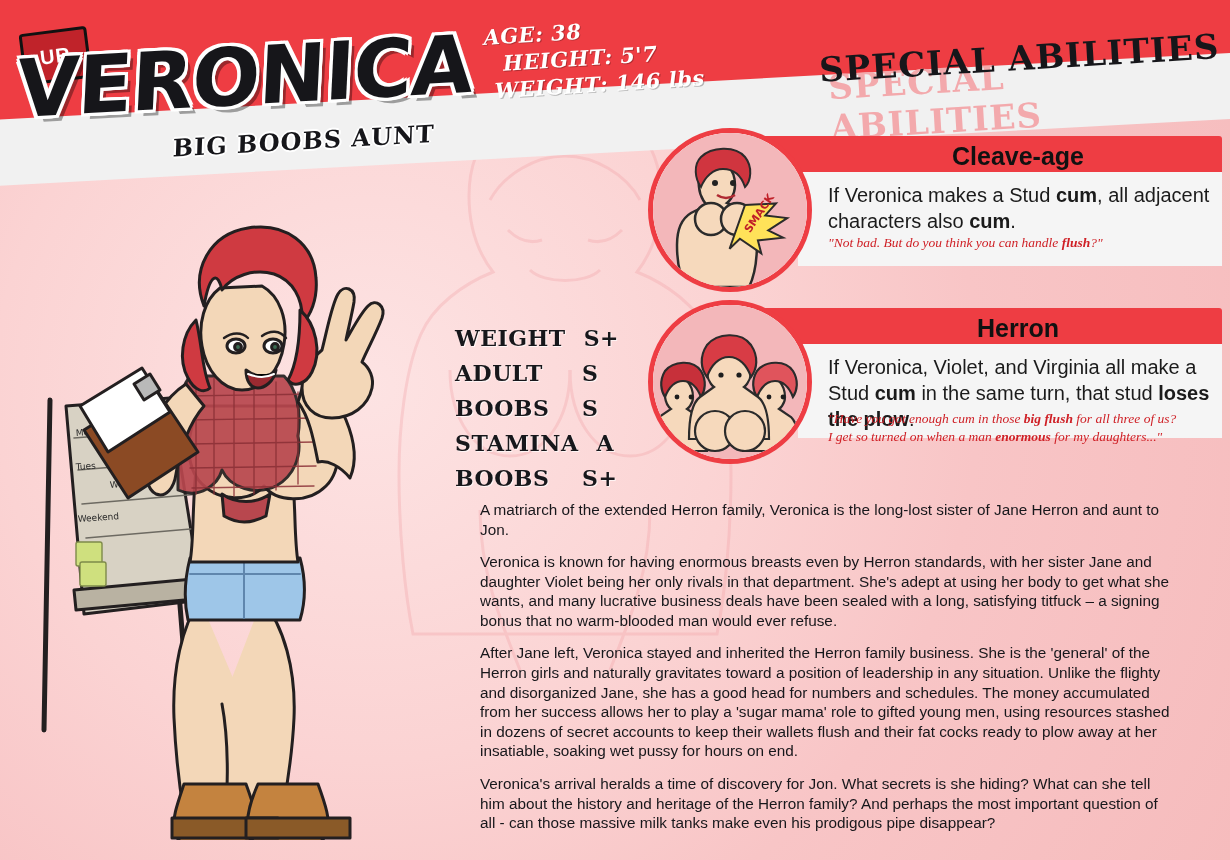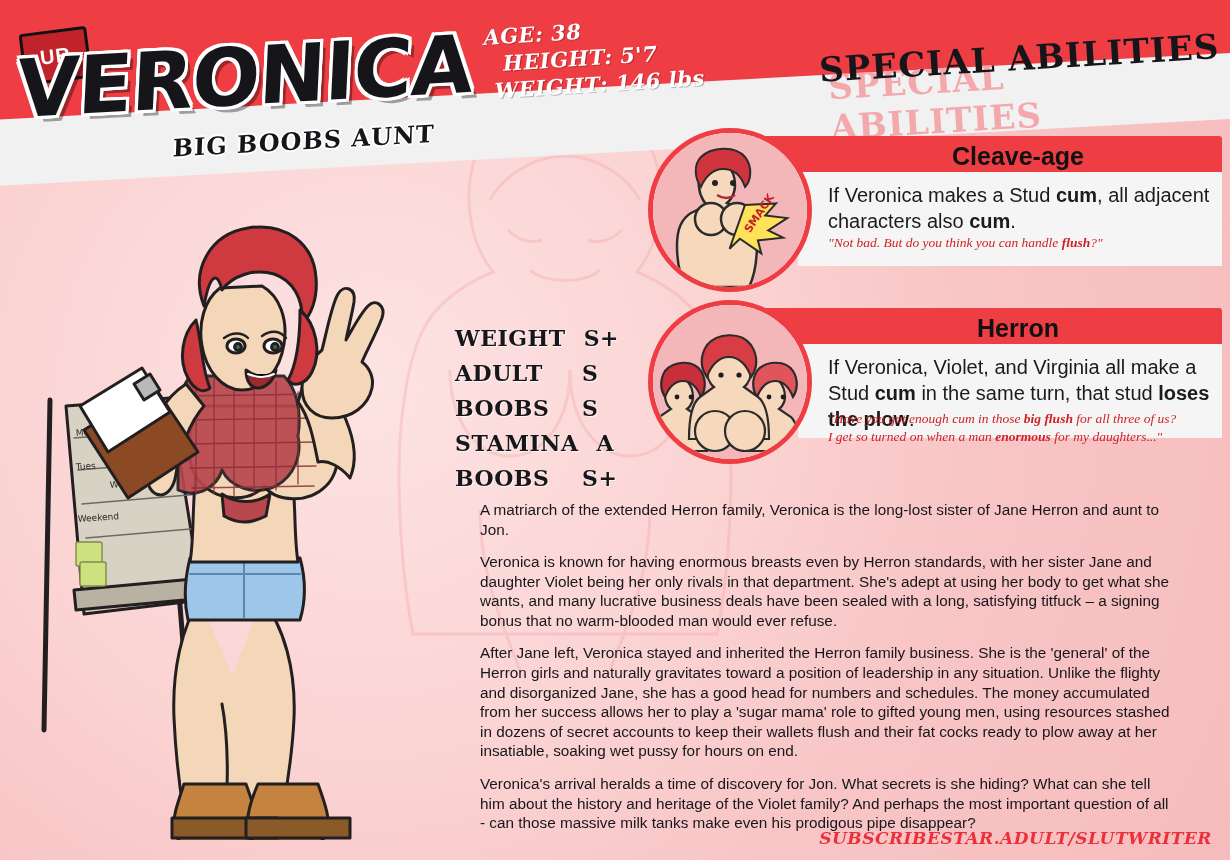--- a/index.html
+++ b/index.html
@@ -283,24 +283,23 @@
     <div class="grade-row">
       <span>BOOBS</span>
       <span class="g">S+</span>
     </div>
   </div>
 
   <div class="bio">
     <p>A matriarch of the extended Herron family, Veronica is the long-lost sister of Jane Herron and aunt to Jon.</p>
     <p>Veronica is known for having enormous breasts even by Herron standards, with her sister Jane and daughter Violet being her only rivals in that department. She's adept at using her body to get what she wants, and many lucrative business deals have been sealed with a long, satisfying titfuck – a signing bonus that no warm-blooded man would ever refuse.</p>
     <p>After Jane left, Veronica stayed and inherited the Herron family business. She is the 'general' of the Herron girls and naturally gravitates toward a position of leadership in any situation. Unlike the flighty and disorganized Jane, she has a good head for numbers and schedules. The money accumulated from her success allows her to play a 'sugar mama' role to gifted young men, using resources stashed in dozens of secret accounts to keep their wallets flush and their fat cocks ready to plow away at her insatiable, soaking wet pussy for hours on end.</p>
-    <p>Veronica's arrival heralds a time of discovery for Jon. What secrets is she hiding? What can she tell him about the history and heritage of the Violet family? And perhaps the most important question of all - can those massive milk tanks make even his prodigous pipe disappear?</p>
-  </div>
-
-  <div class="footer">SUBSCRIBESTAR.ADULT/SLUTWRITER</div>
+    <p>Veronica's arrival heralds a time of discovery for Jon. What secrets is she hiding? What can she tell him about the history and heritage of the Herron family? And perhaps the most important question of all - can those massive milk tanks make even his prodigous pipe disappear?</p>
+  </div>
+
 
   <div class="art">
     <svg viewBox="0 0 420 670" xmlns="http://www.w3.org/2000/svg">
       <g stroke="#231f20" stroke-width="3" stroke-linejoin="round" stroke-linecap="round">
 
         <g fill="#cfc9bd">
           <path d="M36 230 L30 560" stroke-width="5"></path>
           <path d="M150 236 L176 560" stroke-width="5"></path>
           <path d="M52 236 L156 228 L188 430 L70 444 Z" fill="#d8d2c4"></path>
           <path d="M60 420 L190 408 L192 428 L62 440 Z" fill="#b9b2a2"></path>

